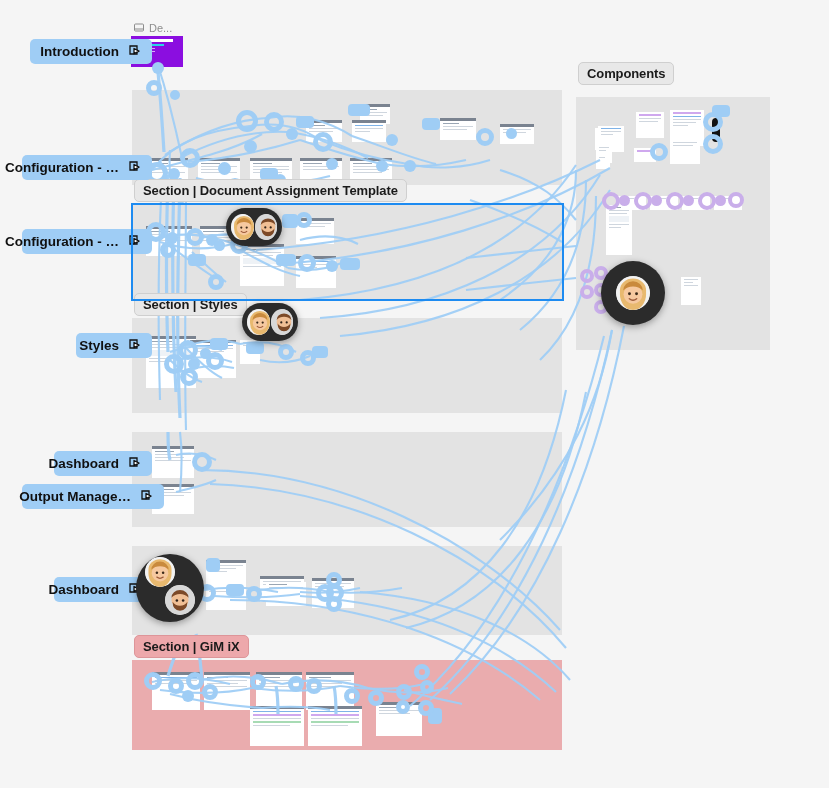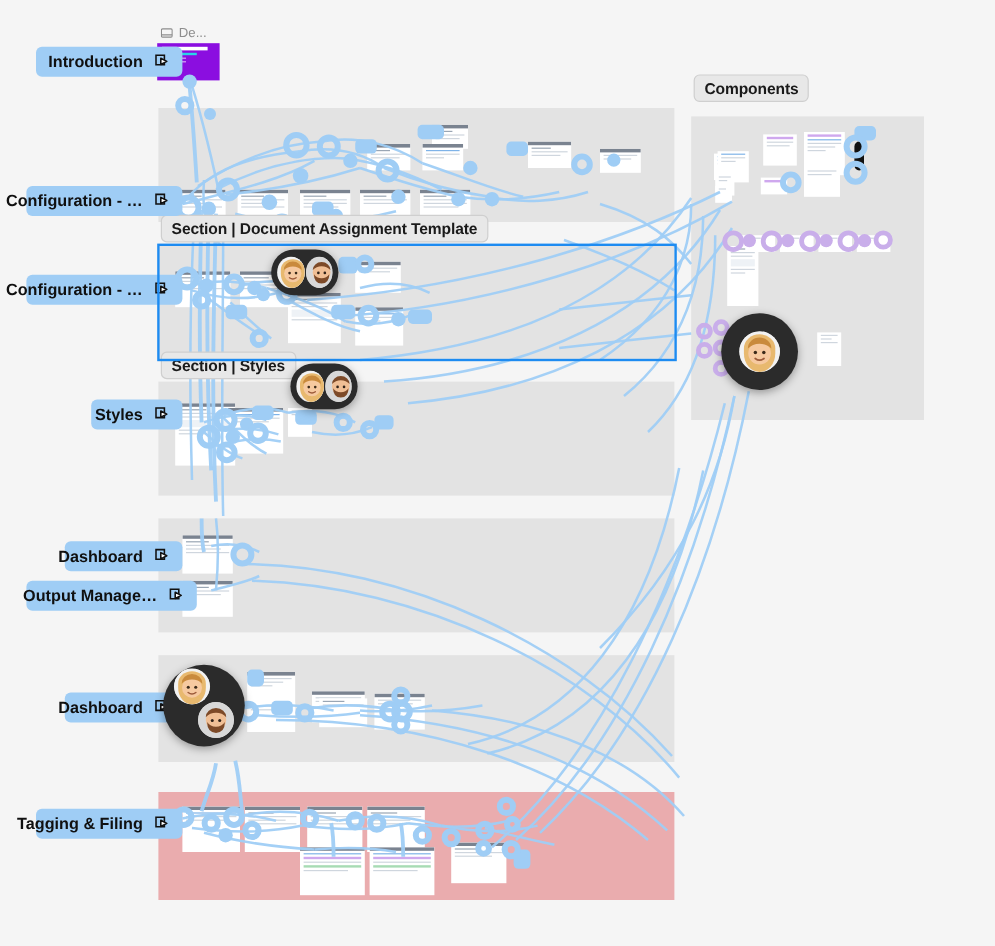--- a/index.html
+++ b/index.html
@@ -631,20 +631,23 @@
     </svg>
     <span>De...</span>
   </div>
 
   <div class="section-label" style="left:134px;top:179px;">
     <span>Section | Document Assignment Template</span>
   </div>
   <div class="section-label" style="left:134px;top:293px;">
     <span>Section | Styles</span>
   </div>
+  <div class="section-label pink" style="left:134px;top:635px;">
+    <span>Section | GiM iX</span>
+  </div>
   <div class="section-label" style="left:578px;top:62px;">
     <span>Components</span>
   </div>
 
   <div class="selection" style="left:131px;top:203px;width:433px;height:98px;"></div>
 
   <div class="flow-pill" style="left:30px;top:39px;width:122px;">
     <span>Introduction</span>
     <span class="flag-icon">
       <svg width="15" height="15" viewBox="0 0 15 15">
@@ -693,29 +696,20 @@
     <span>Output Manage…</span>
     <span class="flag-icon">
       <svg width="15" height="15" viewBox="0 0 15 15">
         <path d="M2 2 h7 v8 h-7 z" fill="none" stroke="#111" stroke-width="1.3"></path>
         <path d="M6 4.5 l5 2.6 l-5 2.6 z" fill="#fff" stroke="#111" stroke-width="1.3" stroke-linejoin="round"></path>
       </svg>
     </span>
   </div>
   <div class="flow-pill" style="left:54px;top:577px;width:98px;">
     <span>Dashboard</span>
-    <span class="flag-icon">
-      <svg width="15" height="15" viewBox="0 0 15 15">
-        <path d="M2 2 h7 v8 h-7 z" fill="none" stroke="#111" stroke-width="1.3"></path>
-        <path d="M6 4.5 l5 2.6 l-5 2.6 z" fill="#fff" stroke="#111" stroke-width="1.3" stroke-linejoin="round"></path>
-      </svg>
-    </span>
-  </div>
-  <div class="flow-pill" style="left:30px;top:674px;width:122px;">
-    <span>Tagging &amp; Filing</span>
     <span class="flag-icon">
       <svg width="15" height="15" viewBox="0 0 15 15">
         <path d="M2 2 h7 v8 h-7 z" fill="none" stroke="#111" stroke-width="1.3"></path>
         <path d="M6 4.5 l5 2.6 l-5 2.6 z" fill="#fff" stroke="#111" stroke-width="1.3" stroke-linejoin="round"></path>
       </svg>
     </span>
   </div>
 
   <div class="avatar-group pill" style="left:226px;top:208px;width:56px;height:38px;">
     <span class="av">

